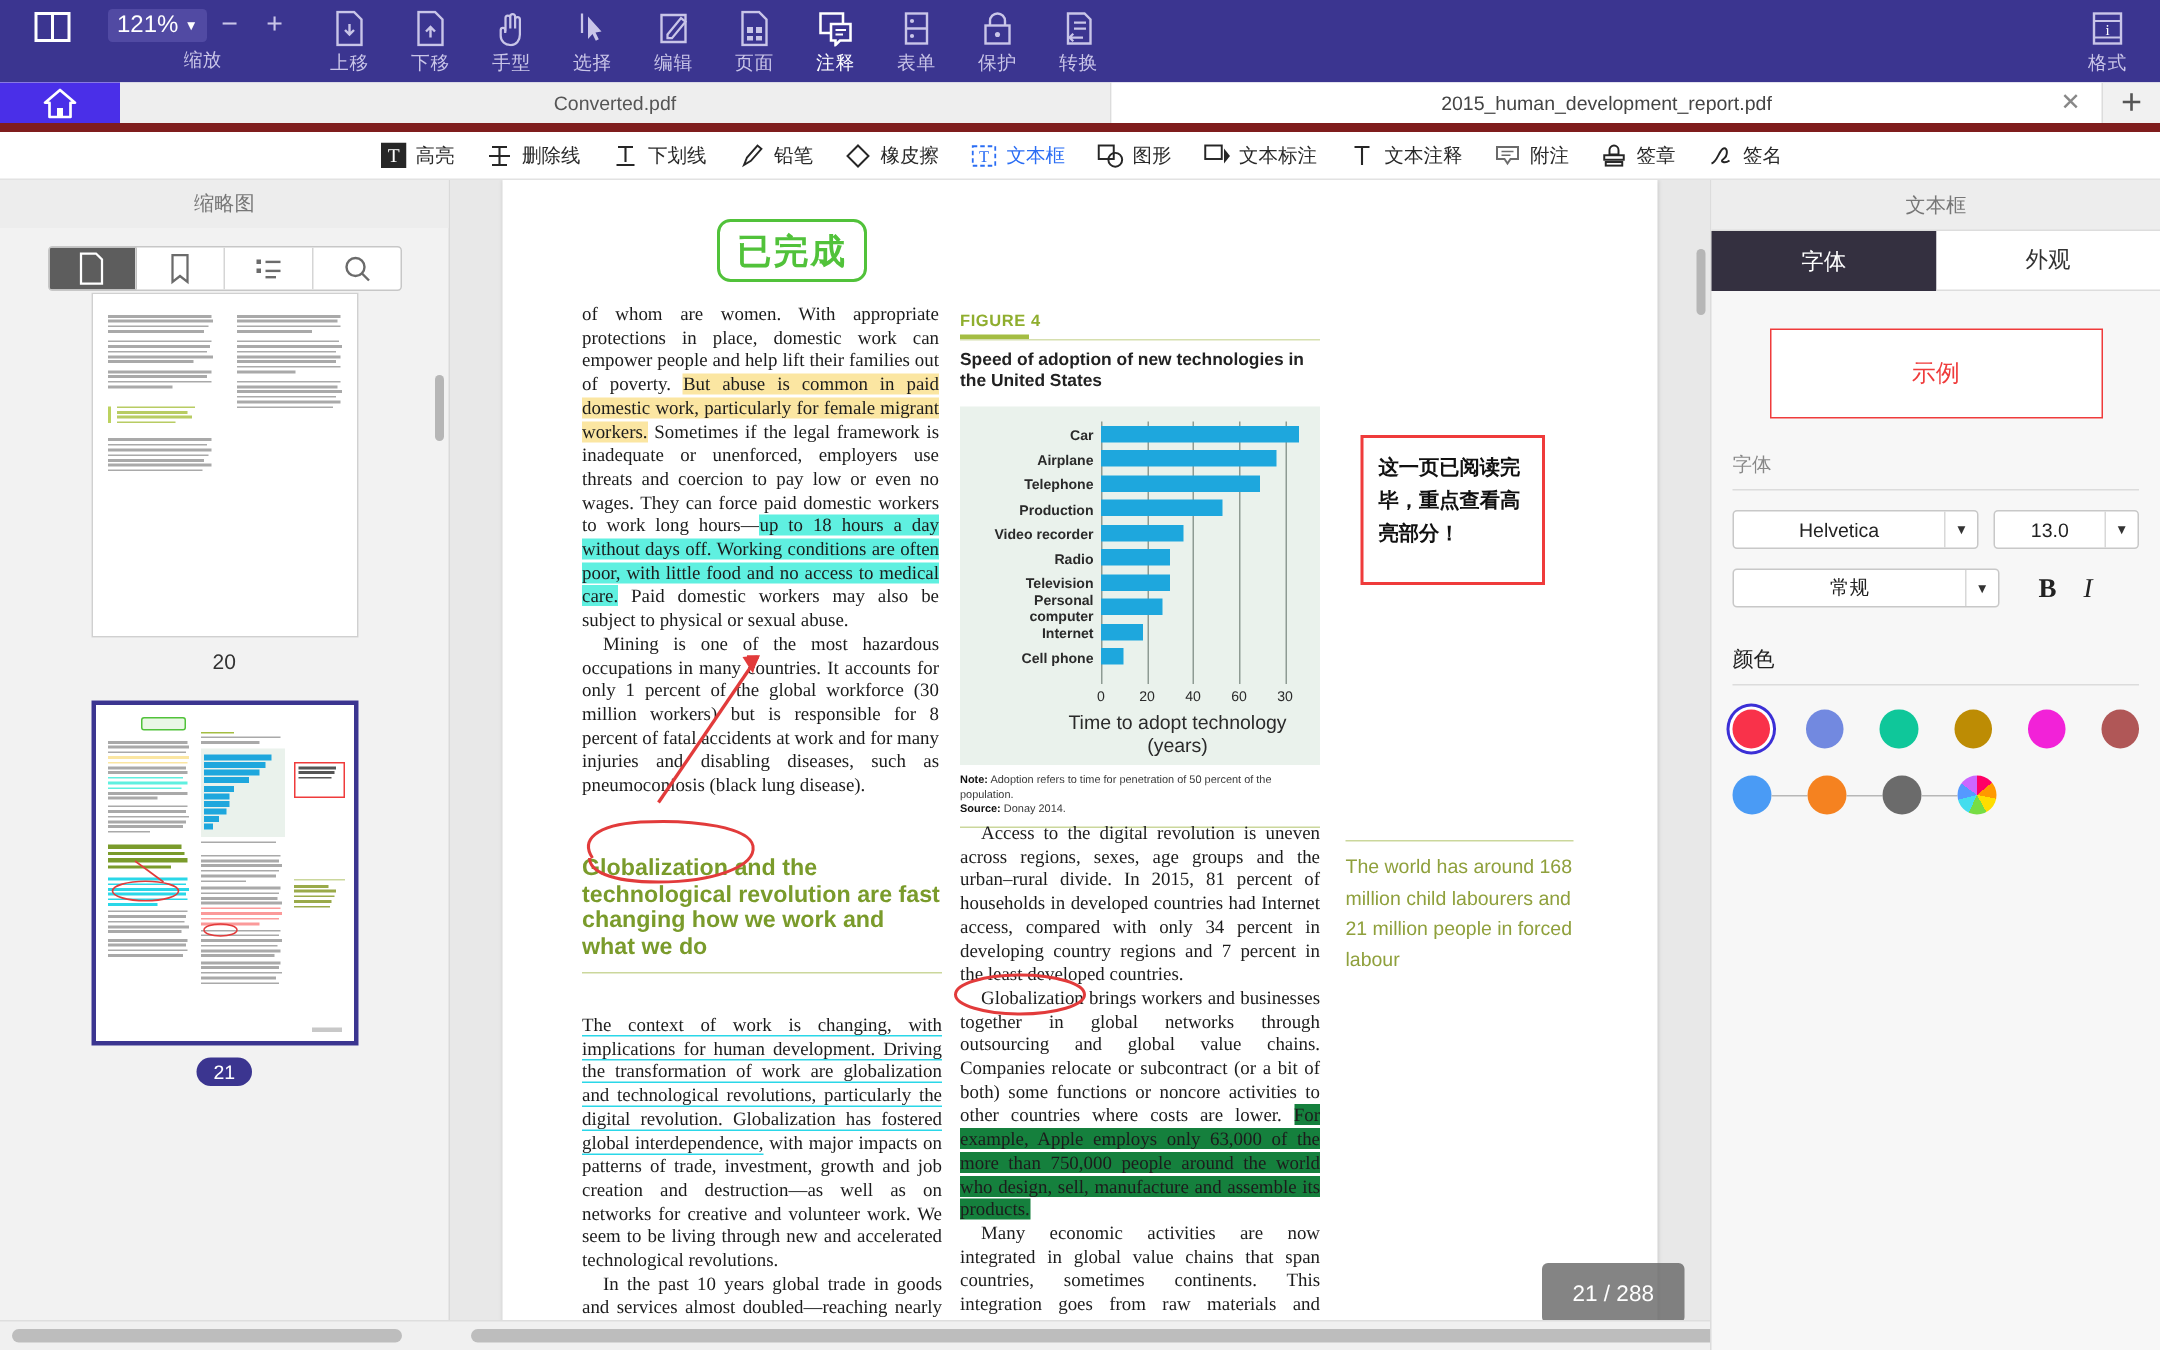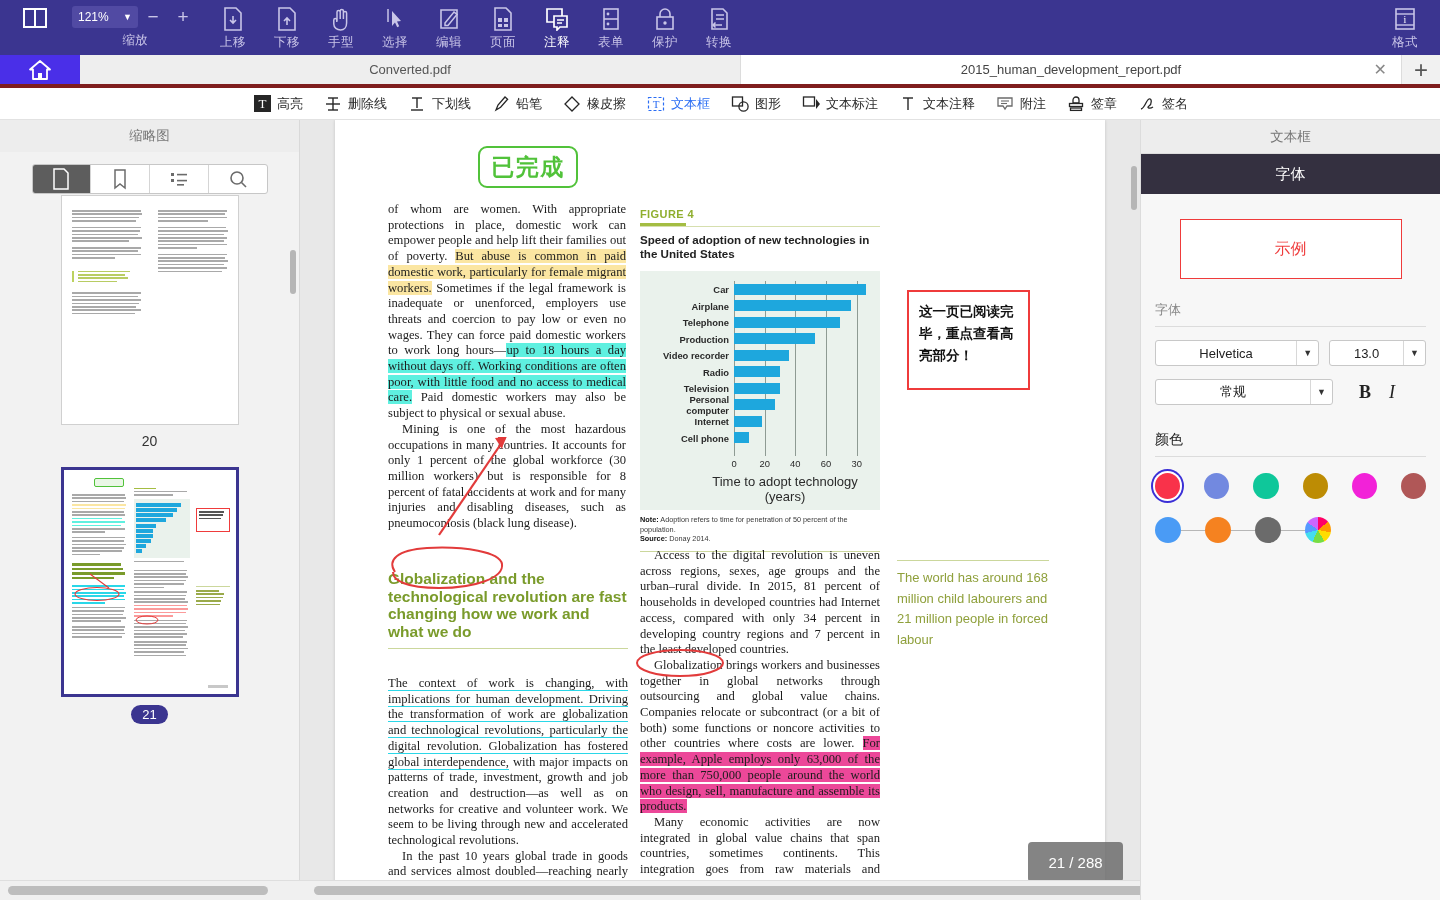--- a/index.html
+++ b/index.html
@@ -28,31 +28,31 @@
   .rb-ico { height: 26px; display: flex; align-items: center; justify-content: center; }
   .rb-sep { width: 8px; }
 
   .zoomwrap { display: flex; flex-direction: column; align-items: center; padding-top: 6px; }
   .zoom-row { display: flex; align-items: center; }
   .zoom-sel {
     width: 66px; height: 22px; background: #514aa3; border: none; border-radius: 3px;
     color: #fff; font-size: 12px; display: flex; align-items: center;
     justify-content: space-between; padding: 0 6px; font-family: inherit;
   }
-  .zoom-sel .cv { font-size: 12px; }
+  .zoom-sel .cv { font-size: 16px; }
   .zoom-btn { color: #c9c5e8; font-size: 19px; width: 30px; text-align: center; line-height: 22px; }
   .zoom-lab { font-size: 12.5px; color: #c9c5e8; margin-top: 4px; }
   .view-ico { margin-top: 1px; }
   .fmt { position: absolute; right: 8px; top: 0; }
 
   
   .tabbar {
     position: absolute; left: 0; top: 55px; width: 1440px; height: 33px;
     background: #f1f1f1; display: flex; align-items: stretch;
-    border-bottom: 4px solid #7f1d1d;
+    border-bottom: 6px solid #7f1d1d;
   }
   .home-btn {
     width: 80px; background: #4a2fe8; display: flex; align-items: center; justify-content: center;
   }
   .tab {
     flex: 1; display: flex; align-items: center; justify-content: center;
     font-size: 13px; color: #555; position: relative; background: #eeeeee;
     border-right: 1px solid #dcdcdc;
   }
   .tab.active { background: #ffffff; color: #444; text-align: center; }
@@ -114,21 +114,21 @@
   .pg-scroll-v { position: absolute; right: 3px; top: 46px; width: 6px; height: 44px;
     background: #b6b6b6; border-radius: 3px; }
 
   .col { position: absolute; font-family: "Liberation Serif", "DejaVu Serif", serif;
     font-size: 12.6px; line-height: 15.7px; color: #1c1c1c; text-align: justify; }
   .colL { left: 53px; top: 82px; width: 238px; }
   .col p { margin: 0; }
   .ind { text-indent: 14px; }
   .hl-y { background: #fbe6a2; }
   .hl-c { background: #5ff0e0; }
-  .hl-r { background: #ec4899; }
+  .hl-r { background: #15803d; }
   .ul-c { border-bottom: 1.6px solid #2ad7e8; }
 
   
   .stamp {
     position: absolute; left: 143px; top: 26px; width: 100px; height: 42px;
     border: 2.4px solid #51c23a; border-radius: 9px;
     display: flex; align-items: center; justify-content: center;
     color: #51c23a; font-size: 23px; font-weight: bold; letter-spacing: 1.5px;
   }
 
@@ -886,20 +886,23 @@
     <div class="thumbbar"></div>
   </div>
 
   <div class="rpanel">
     <div class="rp-title">文本框</div>
 
     <div class="rp-tabs">
       <div class="rp-tab on">
         <span>字体</span>
       </div>
+      <div class="rp-tab">
+        <span>外观</span>
+      </div>
     </div>
 
     <div class="preview">
       <span>示例</span>
     </div>
 
     <div class="rp-sec">
       <div class="rp-seclab">字体</div>
       <div class="rp-secrule"></div>
 

